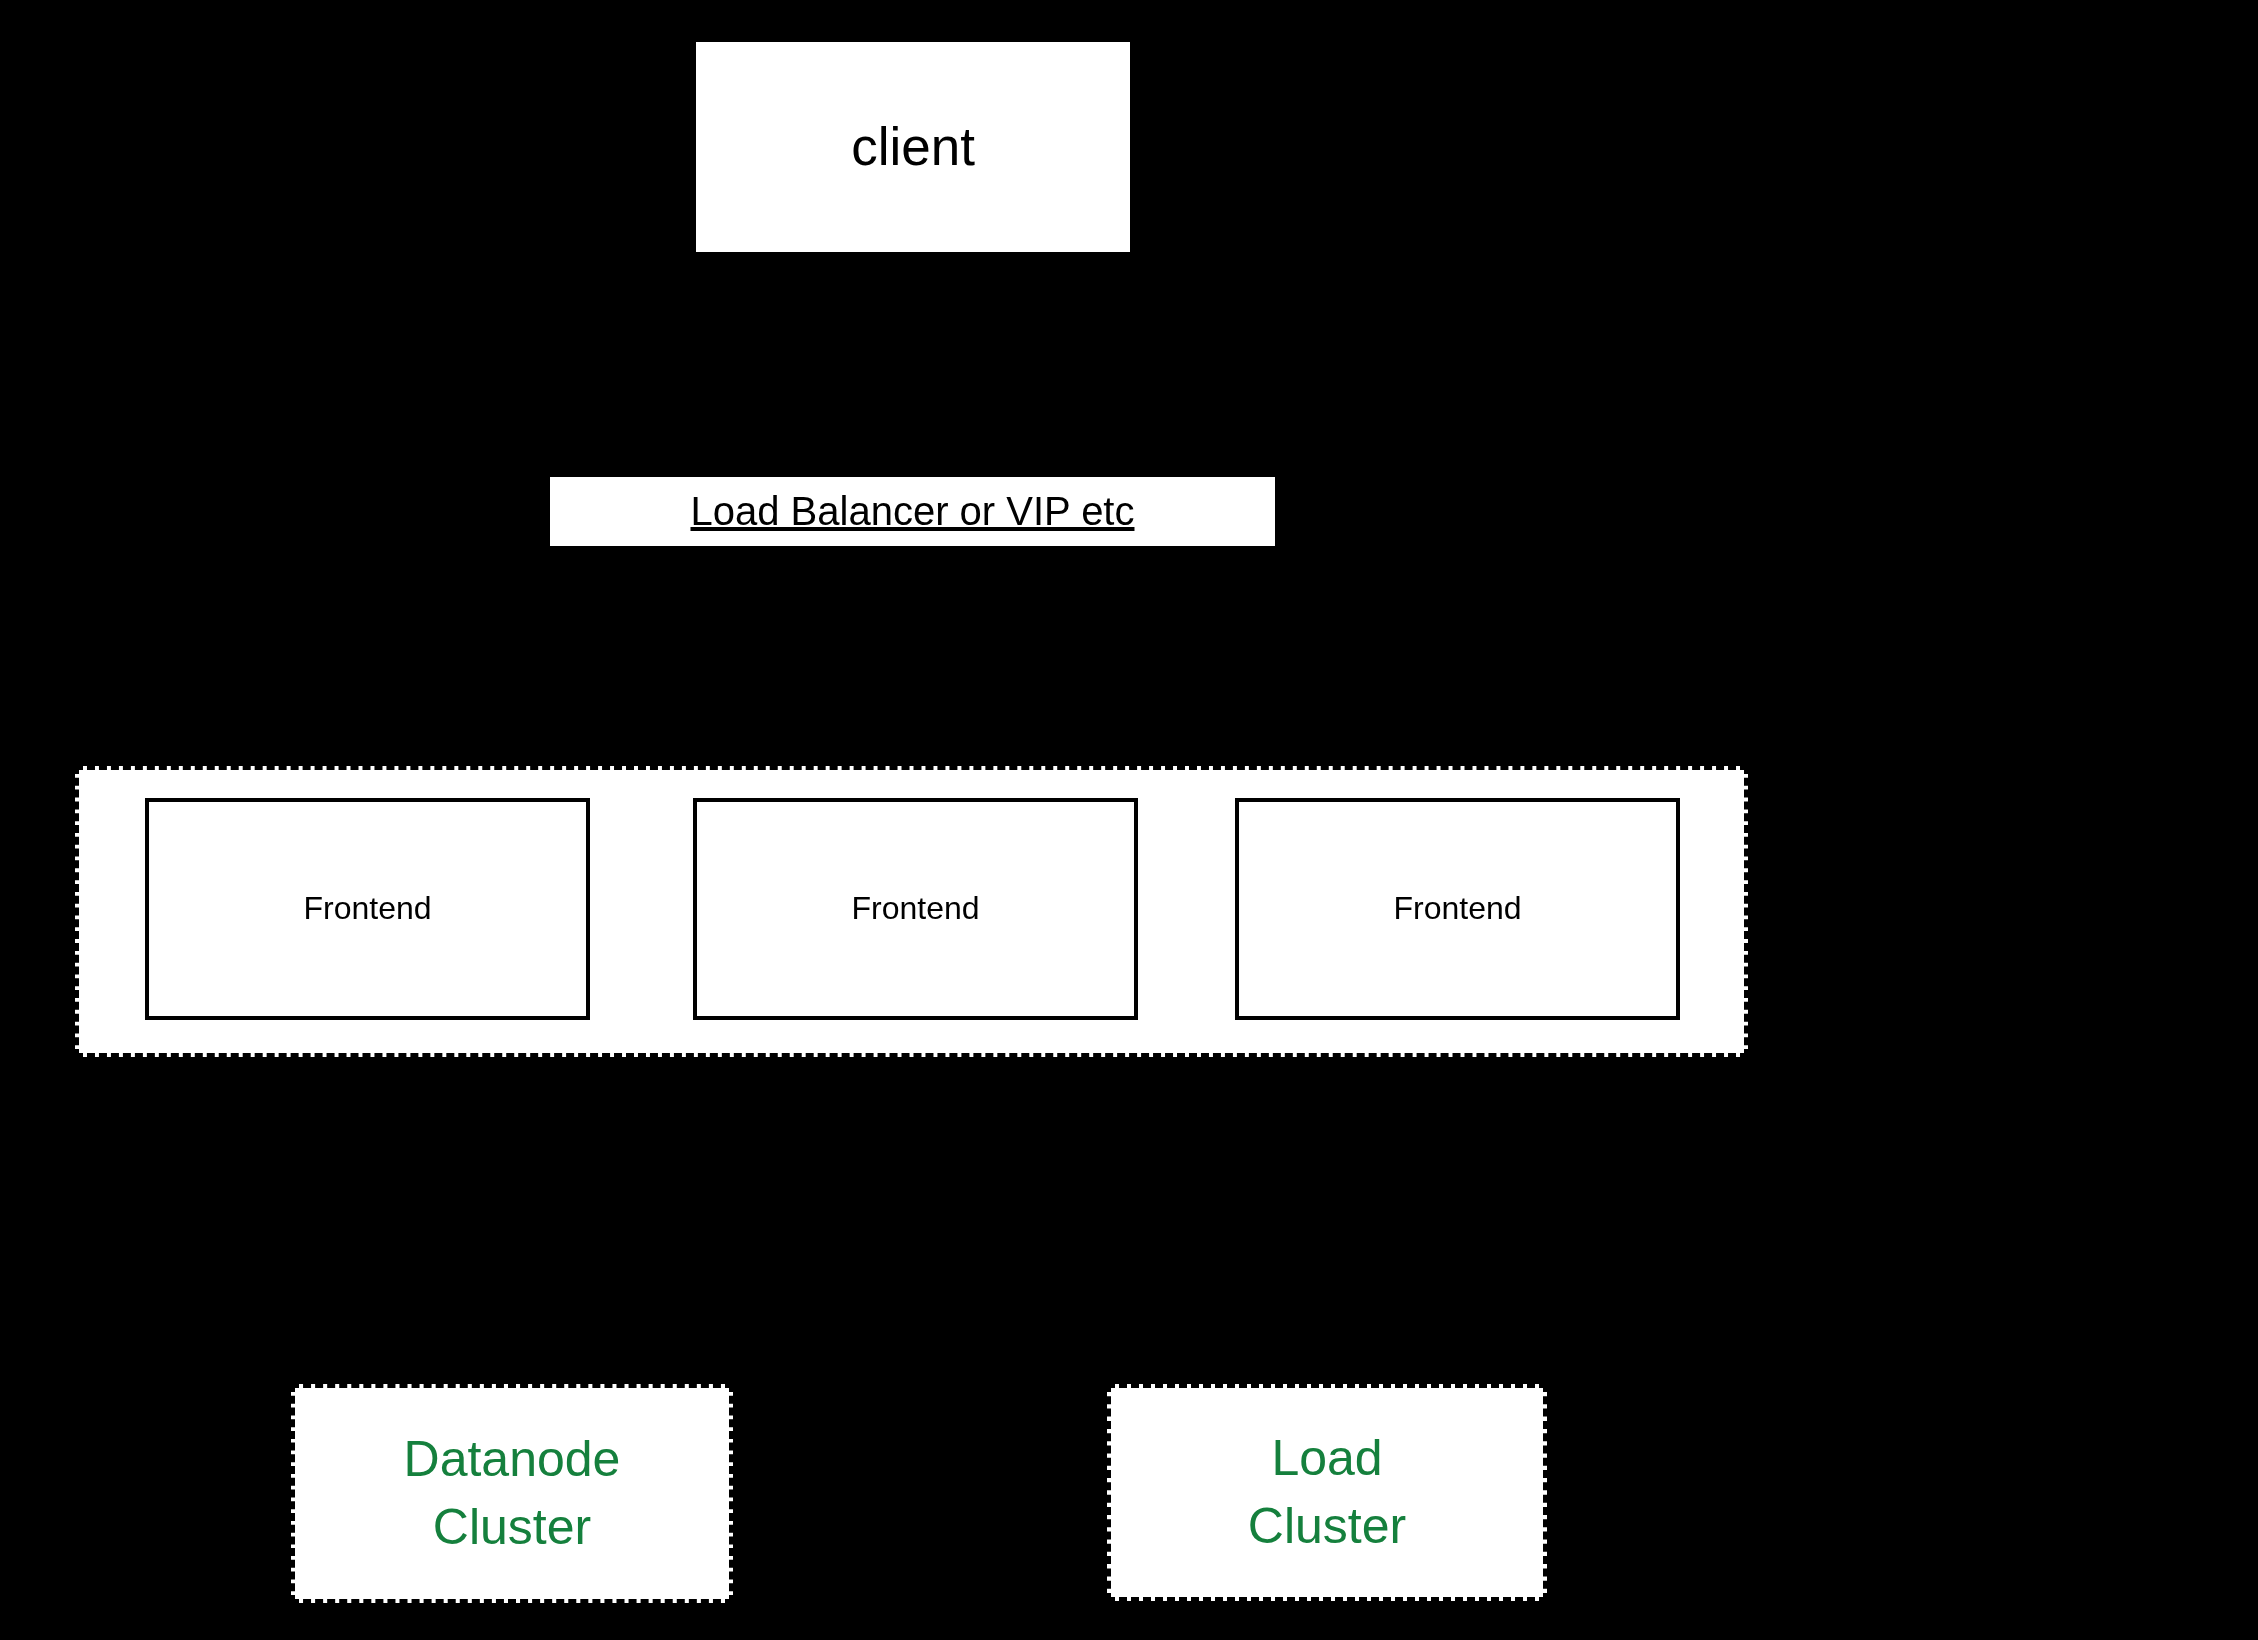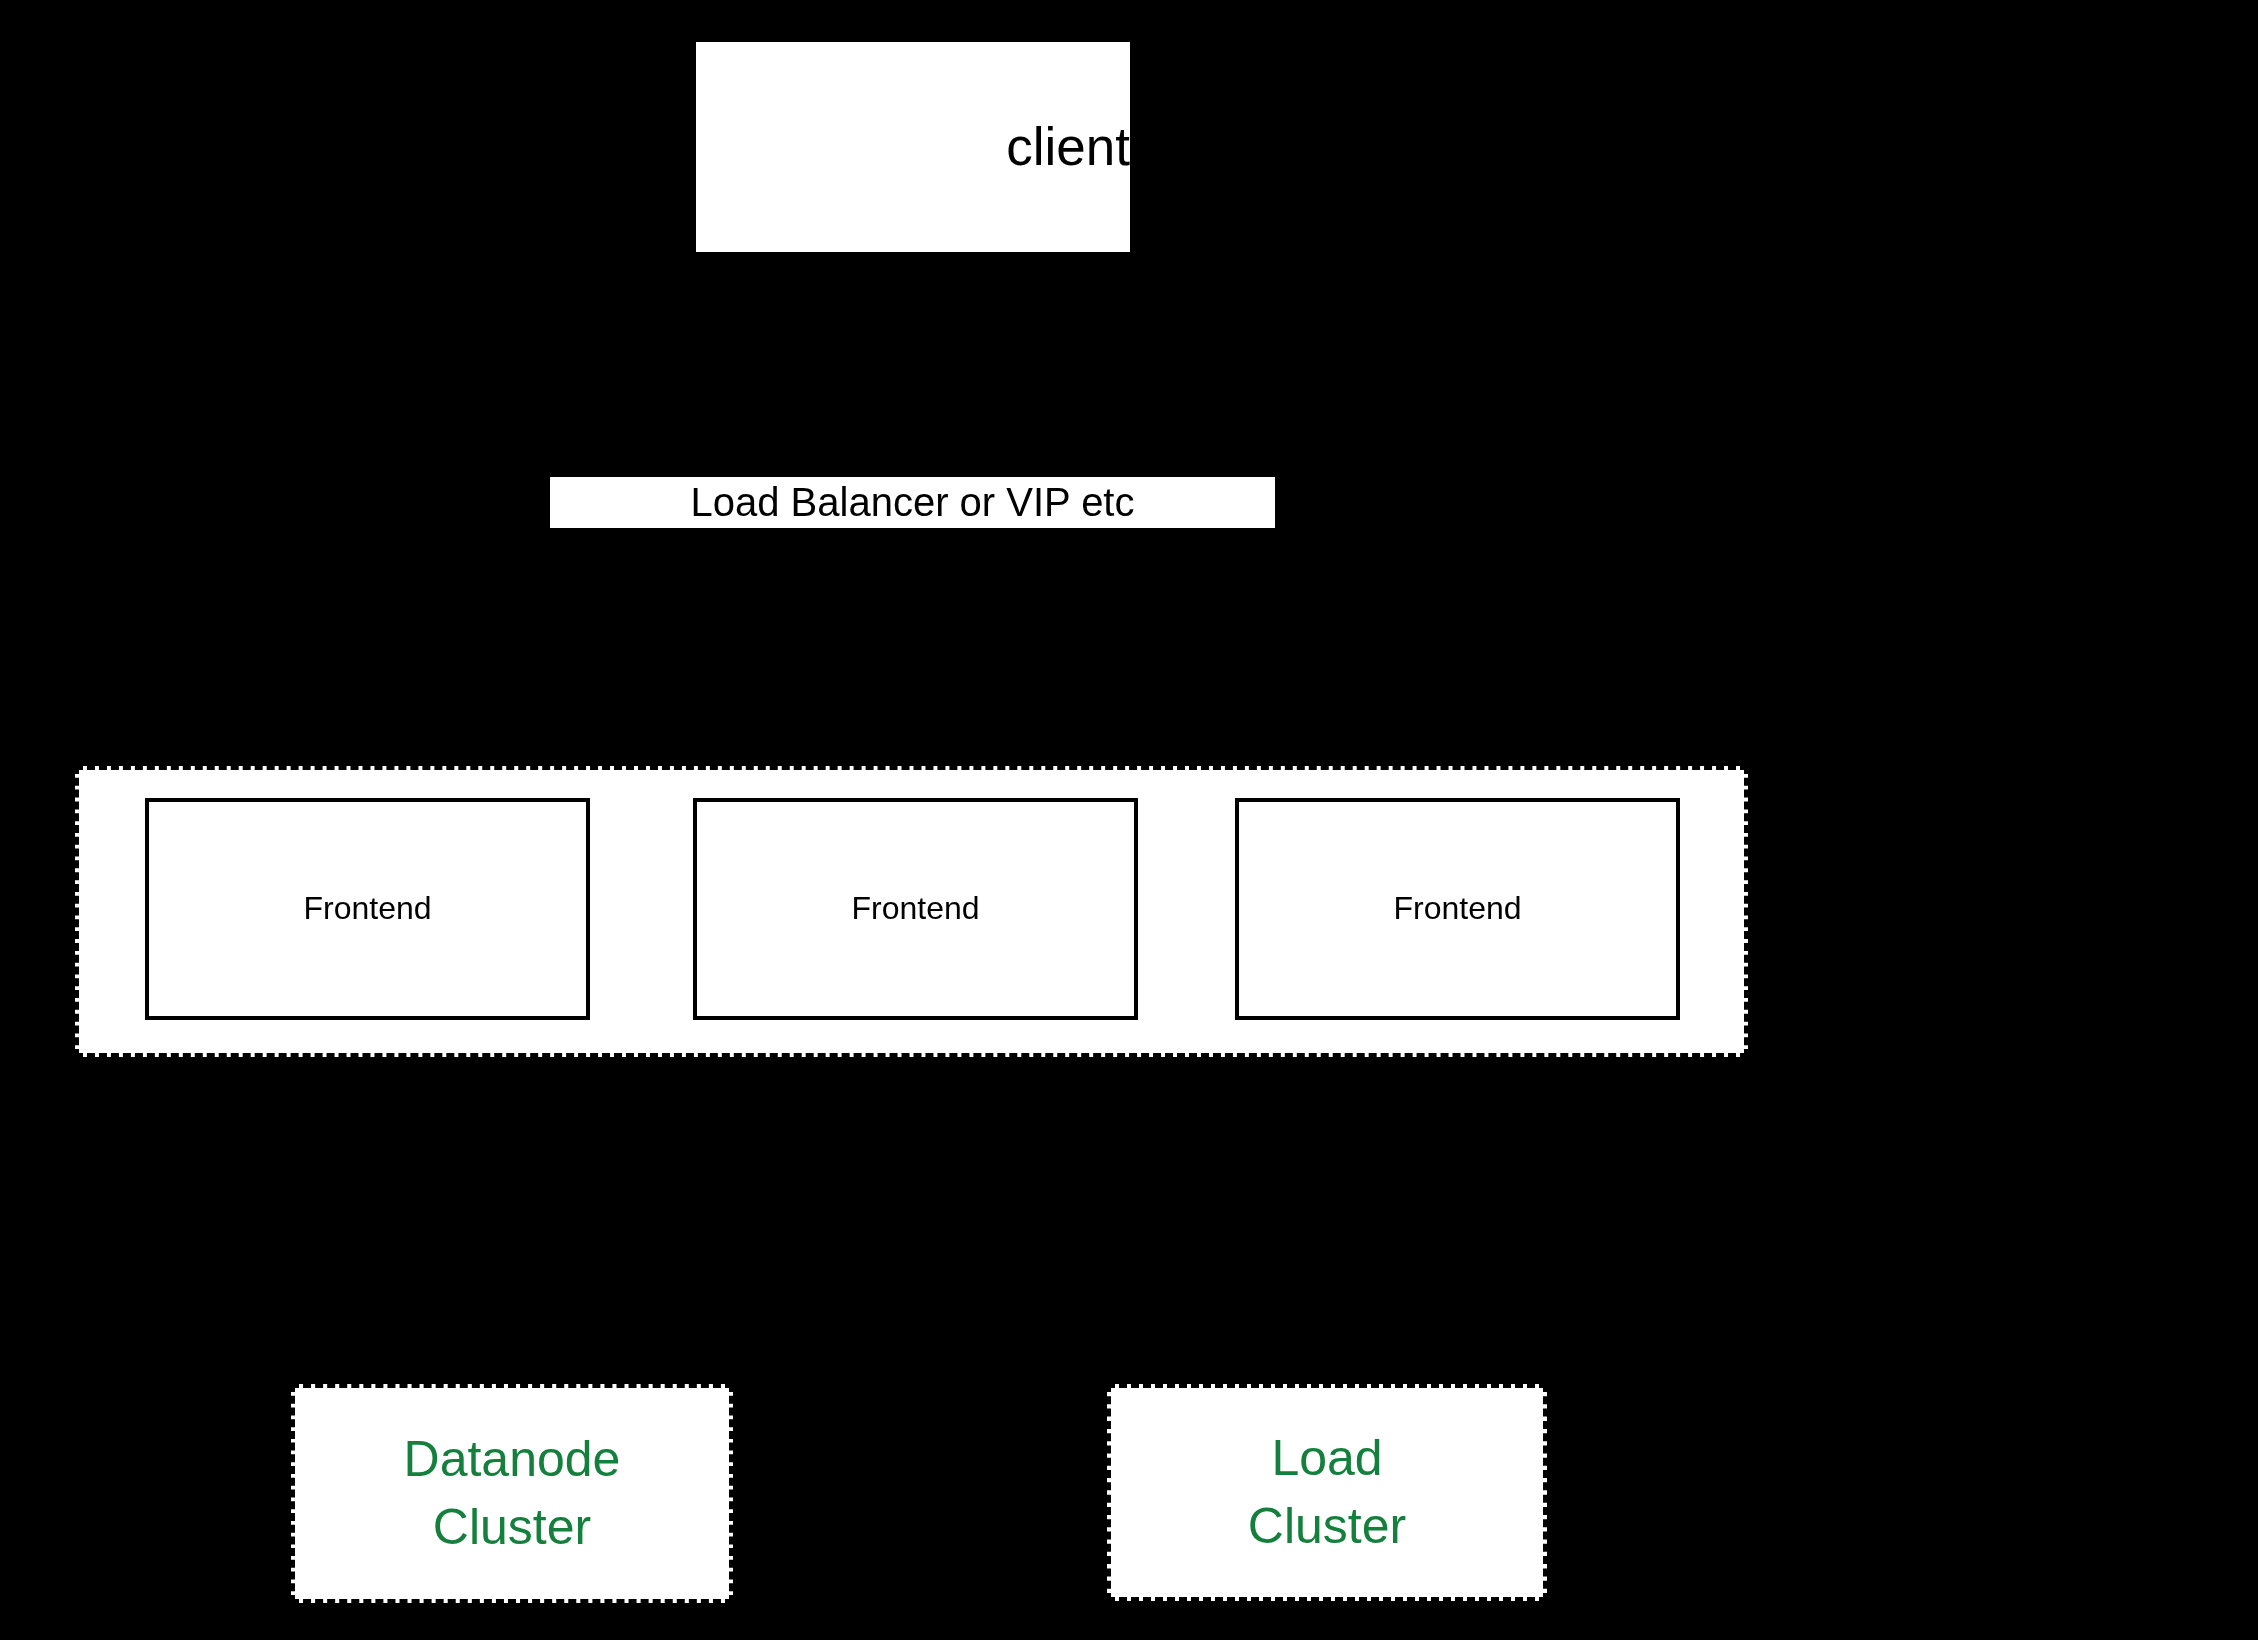--- a/index.html
+++ b/index.html
@@ -27,30 +27,30 @@
     line-height: 1.18;
   }
   
   #client-node {
     left: 696px;
     top: 42px;
     width: 434px;
     height: 210px;
     font-size: 53px;
     border: none;
-    justify-content: flex-end;
   }
   
   #load-balancer-node {
     left: 550px;
     top: 477px;
     width: 725px;
-    height: 51px;
+    height: 69px;
     font-size: 40px;
     border: none;
+    text-decoration: underline;
   }
   
   #frontend-cluster {
     left: 75px;
     top: 766px;
     width: 1673px;
     height: 291px;
     background: #ffffff;
     border: 4.5px dashed #000000;
     box-sizing: border-box;

